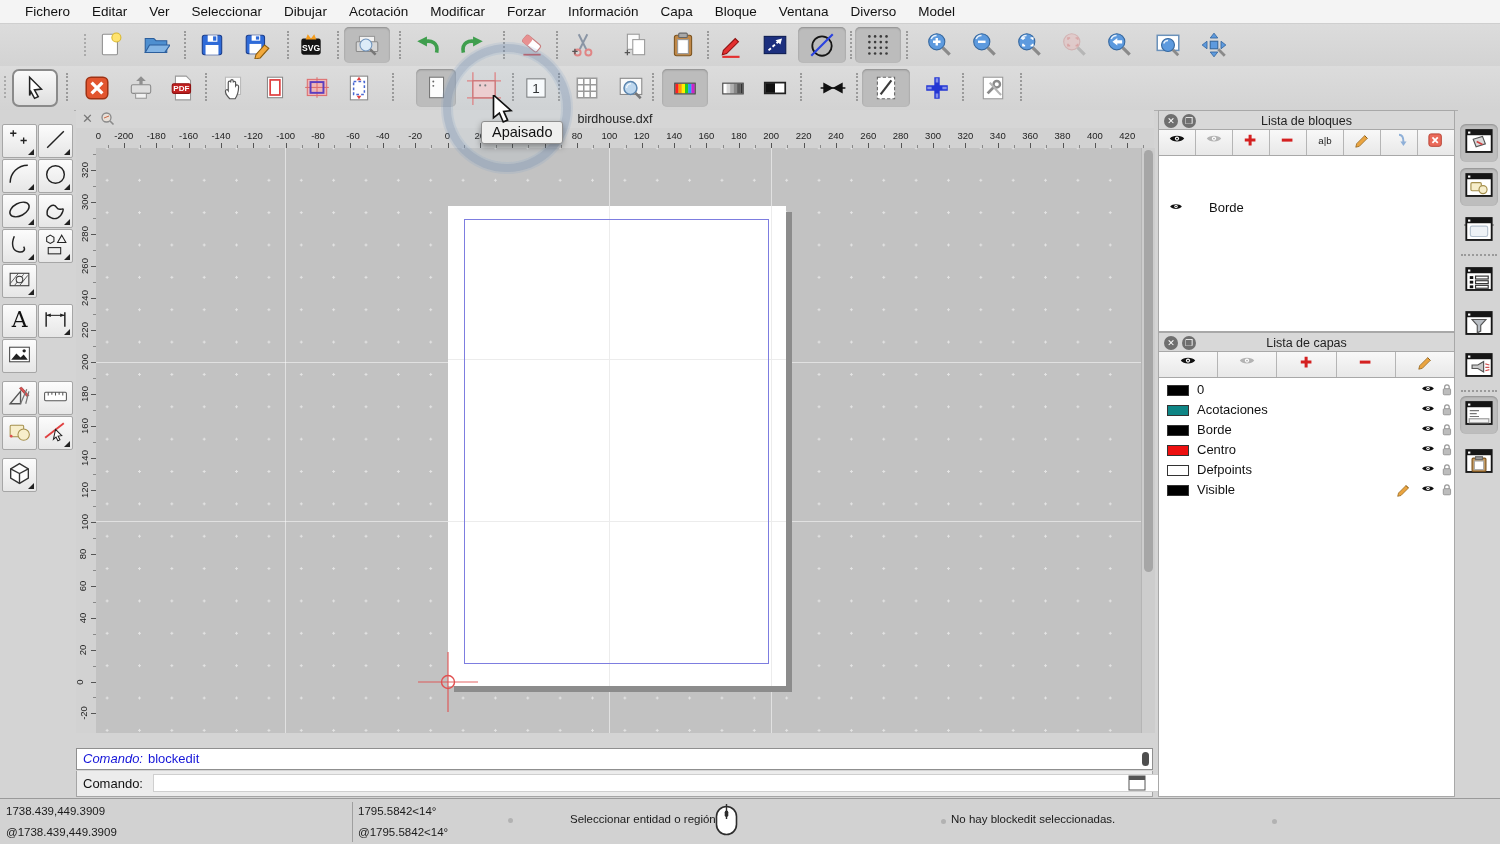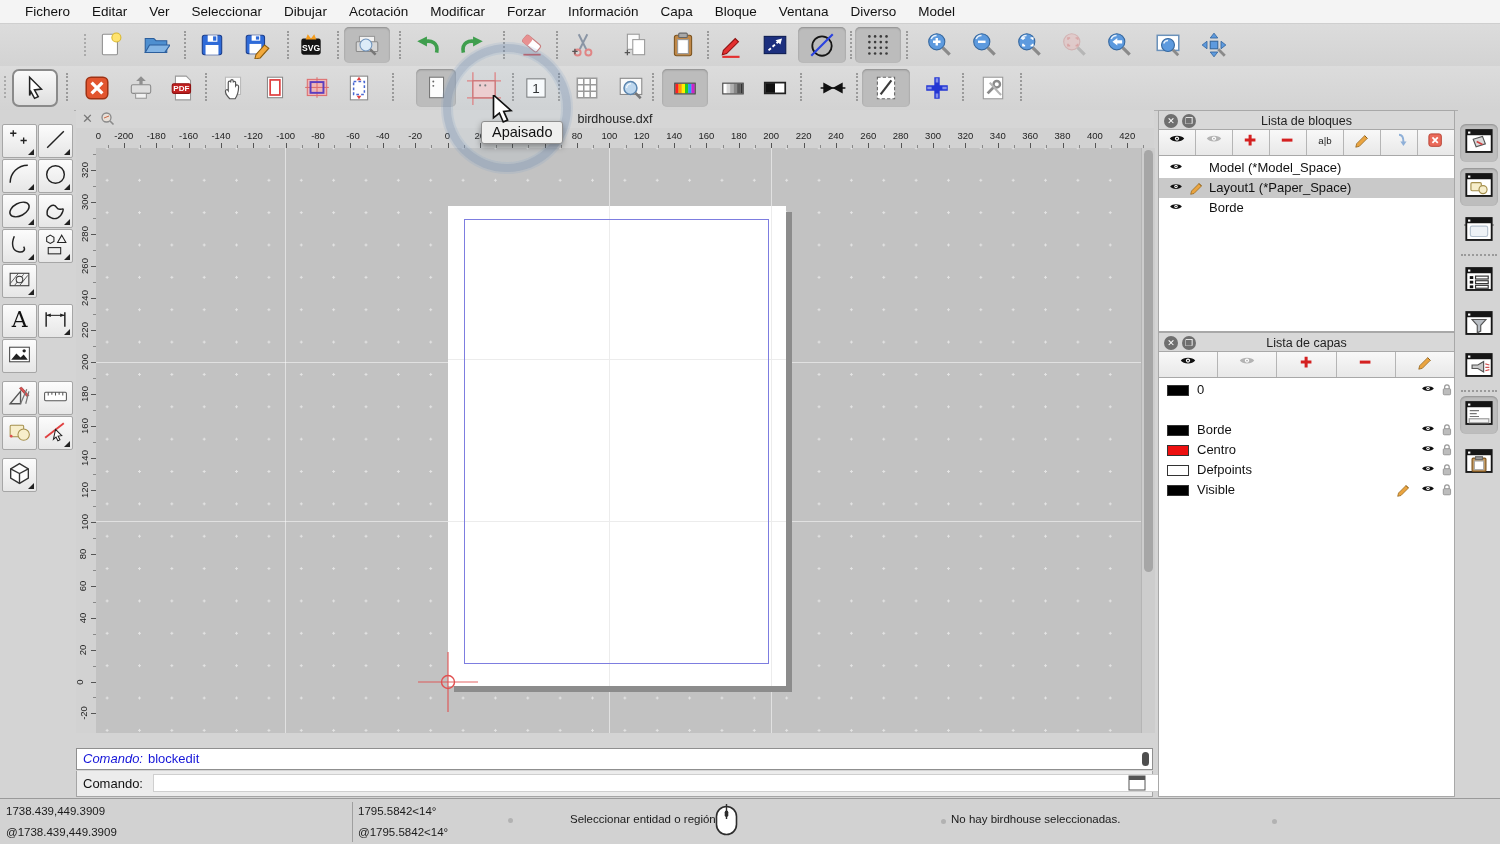--- a/index.html
+++ b/index.html
@@ -896,21 +896,21 @@
     <div class="abs" style="left:570px;top:14px">Seleccionar entidad o región</div>
     <div class="abs" style="left:715px;top:5px">
       <svg width="23" height="32" viewBox="0 0 23 32">
           <rect x="1.5" y="2.5" width="20" height="28" rx="10" fill="#fff" stroke="#2d2d2d" stroke-width="1.6"></rect>
           <line x1="11.5" y1="3" x2="11.5" y2="15" stroke="#2d2d2d" stroke-width="1.4"></line>
           <rect x="9.7" y="6.5" width="3.6" height="6.5" rx="1.8" fill="#2d2d2d"></rect>
           <path d="M11.5 2.5V0" stroke="#2d2d2d" stroke-width="1.4"></path>
         </svg>
     </div>
     <div class="sdot" style="left:941px;top:20px"></div>
-    <div class="abs" style="left:951px;top:14px">No hay birdhouse seleccionadas.</div>
+    <div class="abs" style="left:951px;top:14px">No hay blockedit seleccionadas.</div>
     <div class="sdot" style="left:1272px;top:20px"></div>
   </div>
 
   <div class="panel-title" style="top:110px">
     <span class="pt-btn" style="left:5px">✕</span>
     <span class="pt-btn" style="left:23px">❐</span>
     <span class="pt-text">Lista de bloques</span>
   </div>
   <div id="block-toolbar" class="panel-toolbar" style="top:130px;height:26px">
       <div class="ptb-btn">
@@ -955,40 +955,20 @@
           </svg></span>
       </div>
       <div class="ptb-btn">
         <span><svg width="18" height="16" viewBox="0 0 18 18">
             <rect x="1" y="1" width="14" height="14" rx="2.5" fill="#ea6a5a" stroke="#b23a2a"></rect>
             <path d="M5 5l6 6M11 5l-6 6" stroke="#fff" stroke-width="2"></path>
           </svg></span>
       </div>
     </div>
   <div id="block-list" class="panel-list" style="top:156px;height:176px">
-      <div class="prow" style="top: 2px;">
-        <span style="position:absolute;left:8px;top:4px"><svg width="18" height="13" viewBox="0 0 20 20">
-            <path d="M1 7C4.2 2.2 15.8 2.2 19 7 15.8 11.8 4.2 11.8 1 7z" fill="#111"></path>
-            <circle cx="10" cy="7" r="2.6" fill="#fff"></circle>
-            <circle cx="10" cy="7" r="1.2" fill="#111"></circle>
-          </svg></span>
-        <span class="rname">Model (*Model_Space)</span>
-      </div>
-      <div class="prow selected" style="top: 22px;">
-        <span style="position:absolute;left:8px;top:4px"><svg width="18" height="13" viewBox="0 0 20 20">
-            <path d="M1 7C4.2 2.2 15.8 2.2 19 7 15.8 11.8 4.2 11.8 1 7z" fill="#111"></path>
-            <circle cx="10" cy="7" r="2.6" fill="#fff"></circle>
-            <circle cx="10" cy="7" r="1.2" fill="#111"></circle>
-          </svg></span>
-        <span style="position:absolute;left:30px;top:3px"><svg width="15" height="15" viewBox="0 0 18 18">
-            <path d="M2 16l1-4 9-9 3 3-9 9z" fill="#eaa440" stroke="#8a5a10" stroke-width=".8"></path>
-            <path d="M12 3l3 3" stroke="#8a5a10"></path>
-          </svg></span>
-        <span class="rname">Layout1 (*Paper_Space)</span>
-      </div>
       <div class="prow" style="top: 42px;">
         <span style="position:absolute;left:8px;top:4px"><svg width="18" height="13" viewBox="0 0 20 20">
             <path d="M1 7C4.2 2.2 15.8 2.2 19 7 15.8 11.8 4.2 11.8 1 7z" fill="#111"></path>
             <circle cx="10" cy="7" r="2.6" fill="#fff"></circle>
             <circle cx="10" cy="7" r="1.2" fill="#111"></circle>
           </svg></span>
         <span class="rname">Borde</span>
       </div>
     </div>
 
@@ -1026,20 +1006,33 @@
         <span><svg width="18" height="16" viewBox="0 0 18 18">
             <path d="M2 16l1-4 9-9 3 3-9 9z" fill="#eaa440" stroke="#8a5a10" stroke-width=".8"></path>
             <path d="M12 3l3 3" stroke="#8a5a10"></path>
           </svg></span>
       </div>
     </div>
   <div id="layer-list" class="panel-list" style="top:378px;height:419px">
       <div class="prow layer-row" style="top: 2px;">
         <span class="swatch" style="background:#000000"></span>
         <span class="rname">0</span>
+        <span style="position:absolute;left:260px;top:4px"><svg width="18" height="13" viewBox="0 0 20 20">
+            <path d="M1 7C4.2 2.2 15.8 2.2 19 7 15.8 11.8 4.2 11.8 1 7z" fill="#111"></path>
+            <circle cx="10" cy="7" r="2.6" fill="#fff"></circle>
+            <circle cx="10" cy="7" r="1.2" fill="#111"></circle>
+          </svg></span>
+        <span style="position:absolute;left:282px;top:2px"><svg width="13" height="15" viewBox="0 0 16 16">
+            <path d="M4.5 7V5a2.8 2.8 0 015.6 0v2" fill="none" stroke="#9a9a9a" stroke-width="1.6"></path>
+            <rect x="2.8" y="7" width="9" height="7.5" rx="1.2" fill="#bdbdbd" stroke="#8a8a8a"></rect>
+          </svg></span>
+      </div>
+      <div class="prow layer-row" style="top: 22px;">
+        <span class="swatch" style="background:#0e8585"></span>
+        <span class="rname">Acotaciones</span>
         <span style="position:absolute;left:260px;top:4px"><svg width="18" height="13" viewBox="0 0 20 20">
             <path d="M1 7C4.2 2.2 15.8 2.2 19 7 15.8 11.8 4.2 11.8 1 7z" fill="#111"></path>
             <circle cx="10" cy="7" r="2.6" fill="#fff"></circle>
             <circle cx="10" cy="7" r="1.2" fill="#111"></circle>
           </svg></span>
         <span style="position:absolute;left:282px;top:2px"><svg width="13" height="15" viewBox="0 0 16 16">
             <path d="M4.5 7V5a2.8 2.8 0 015.6 0v2" fill="none" stroke="#9a9a9a" stroke-width="1.6"></path>
             <rect x="2.8" y="7" width="9" height="7.5" rx="1.2" fill="#bdbdbd" stroke="#8a8a8a"></rect>
           </svg></span>
       </div>

